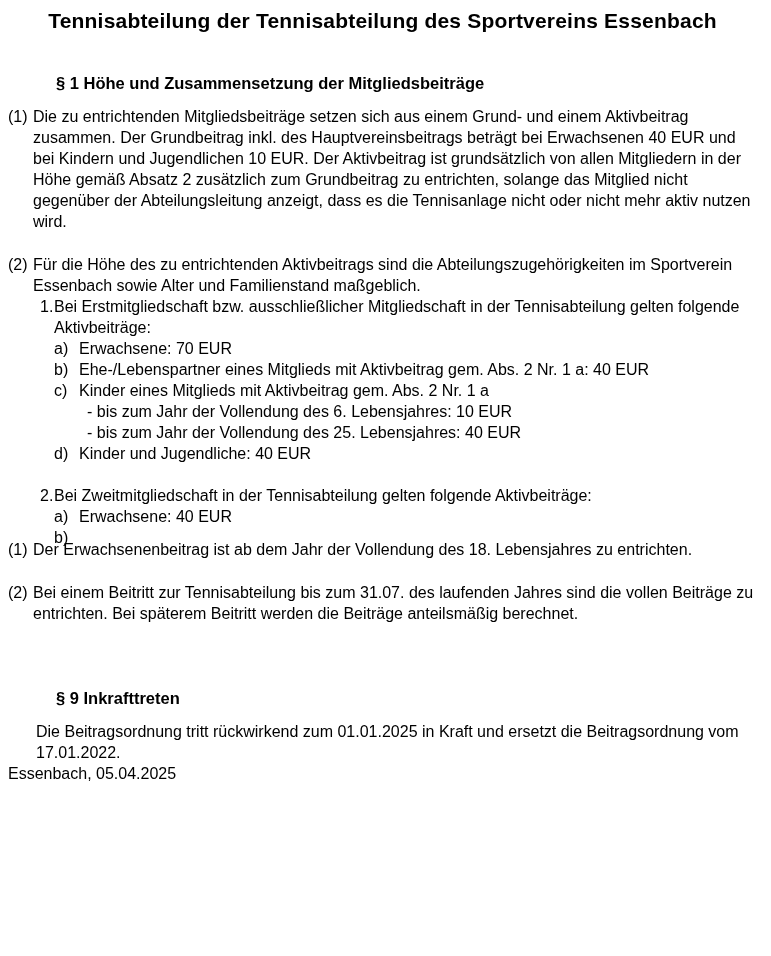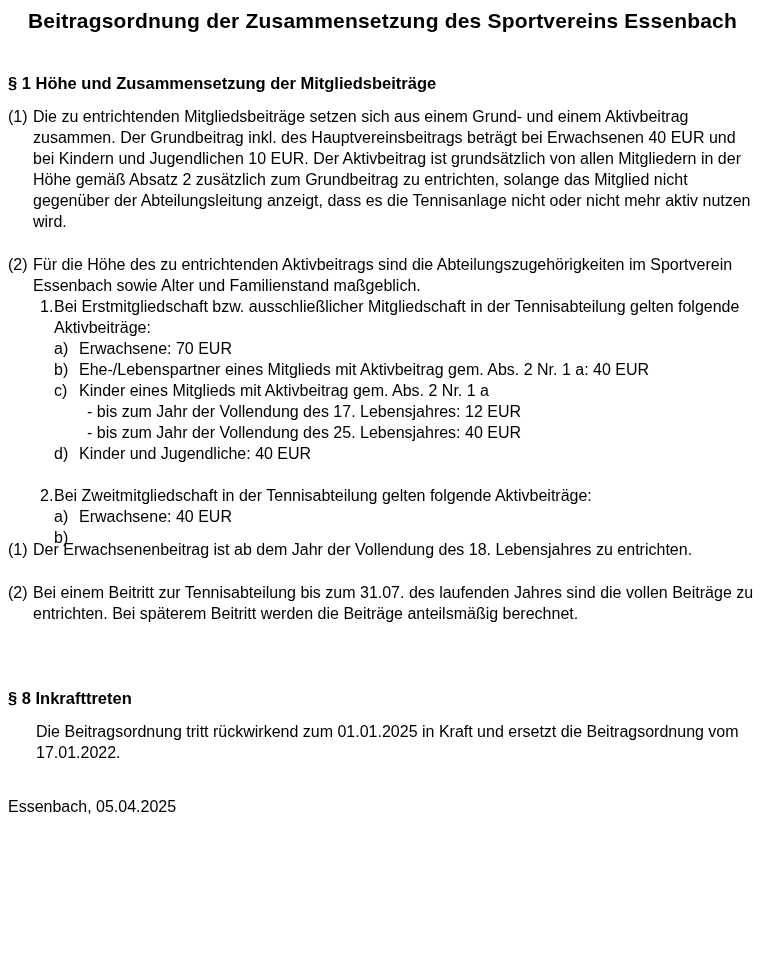--- a/index.html
+++ b/index.html
@@ -27,20 +27,21 @@
     font-size: 21px;
     line-height: 24px;
     font-weight: bold;
     text-align: center;
     letter-spacing: 0.2px;
   }
   .sec-heading {
     font-weight: bold;
     font-size: 16.5px;
     line-height: 21px;
+    margin-left: 48px;
   }
   .sec-heading.s1 { margin-top: 40px; }
   .sec-heading.s2 { margin-top: 51px; }
   .sec-heading.s3 { margin-top: 64px; }
 
   
   .para {
     position: relative;
     padding-left: 25px;
     margin-top: 22px;
@@ -73,28 +74,28 @@
   .let-item > .marker {
     position: absolute;
     left: 0;
     top: 0;
   }
   .dash-line {
     padding-left: 8px;
   }
 
   .plain-para { margin-top: 12px; margin-left: 28px; }
-  .signature { margin-top: 33px; }
+  .signature { }
 </style>
 </head>
 <body>
 
 <div class="doc">
 
-  <h1 class="title">Beitragsordnung der Zusammensetzung des Sportvereins Essenbach</h1>
+  <h1 class="title">Tennisabteilung der Tennisabteilung des Sportvereins Essenbach</h1>
 
   <div class="sec-heading s1">§ 1 Höhe und Zusammensetzung der Mitgliedsbeiträge</div>
 
   <div class="para first">
     <span class="marker">(1)</span>
     <span>Die zu entrichtenden Mitgliedsbeiträge setzen sich aus einem Grund- und einem Aktivbeitrag zusammen. Der Grundbeitrag inkl. des Hauptvereinsbeitrags beträgt bei Erwachsenen 40 EUR und bei Kindern und Jugendlichen 10 EUR. Der Aktivbeitrag ist grundsätzlich von allen Mitgliedern in der Höhe gemäß Absatz 2 zusätzlich zum Grundbeitrag zu entrichten, solange das Mitglied nicht gegenüber der Abteilungsleitung anzeigt, dass es die Tennisanlage nicht oder nicht mehr aktiv nutzen wird.</span>
   </div>
 
   <div class="para">
     <span class="marker">(2)</span>
@@ -108,21 +109,21 @@
         <span class="marker">a)</span>
         <span>Erwachsene: 70 EUR</span>
       </div>
       <div class="let-item">
         <span class="marker">b)</span>
         <span>Ehe-/Lebenspartner eines Mitglieds mit Aktivbeitrag gem. Abs. 2 Nr. 1 a: 40 EUR</span>
       </div>
       <div class="let-item">
         <span class="marker">c)</span>
         <span>Kinder eines Mitglieds mit Aktivbeitrag gem. Abs. 2 Nr. 1 a</span>
-        <div class="dash-line">- bis zum Jahr der Vollendung des 17. Lebensjahres: 12 EUR</div>
+        <div class="dash-line">- bis zum Jahr der Vollendung des 6. Lebensjahres: 10 EUR</div>
         <div class="dash-line">- bis zum Jahr der Vollendung des 25. Lebensjahres: 40 EUR</div>
       </div>
       <div class="let-item">
         <span class="marker">d)</span>
         <span>Kinder und Jugendliche: 40 EUR</span>
       </div>
     </div>
 
     <div class="num-item gap">
       <span class="marker">2.</span>
@@ -142,19 +143,19 @@
   <div class="para first">
     <span class="marker">(1)</span>
     <span>Der Erwachsenenbeitrag ist ab dem Jahr der Vollendung des 18. Lebensjahres zu entrichten.</span>
   </div>
 
   <div class="para">
     <span class="marker">(2)</span>
     <span>Bei einem Beitritt zur Tennisabteilung bis zum 31.07. des laufenden Jahres sind die vollen Beiträge zu entrichten. Bei späterem Beitritt werden die Beiträge anteilsmäßig berechnet.</span>
   </div>
 
-  <div class="sec-heading s3">§ 8 Inkrafttreten</div>
+  <div class="sec-heading s3">§ 9 Inkrafttreten</div>
 
   <div class="plain-para">Die Beitragsordnung tritt rückwirkend zum 01.01.2025 in Kraft und ersetzt die Beitragsordnung vom 17.01.2022.</div>
 
   <div class="signature">Essenbach, 05.04.2025</div>
 
 </div>
 
 </body></html>

